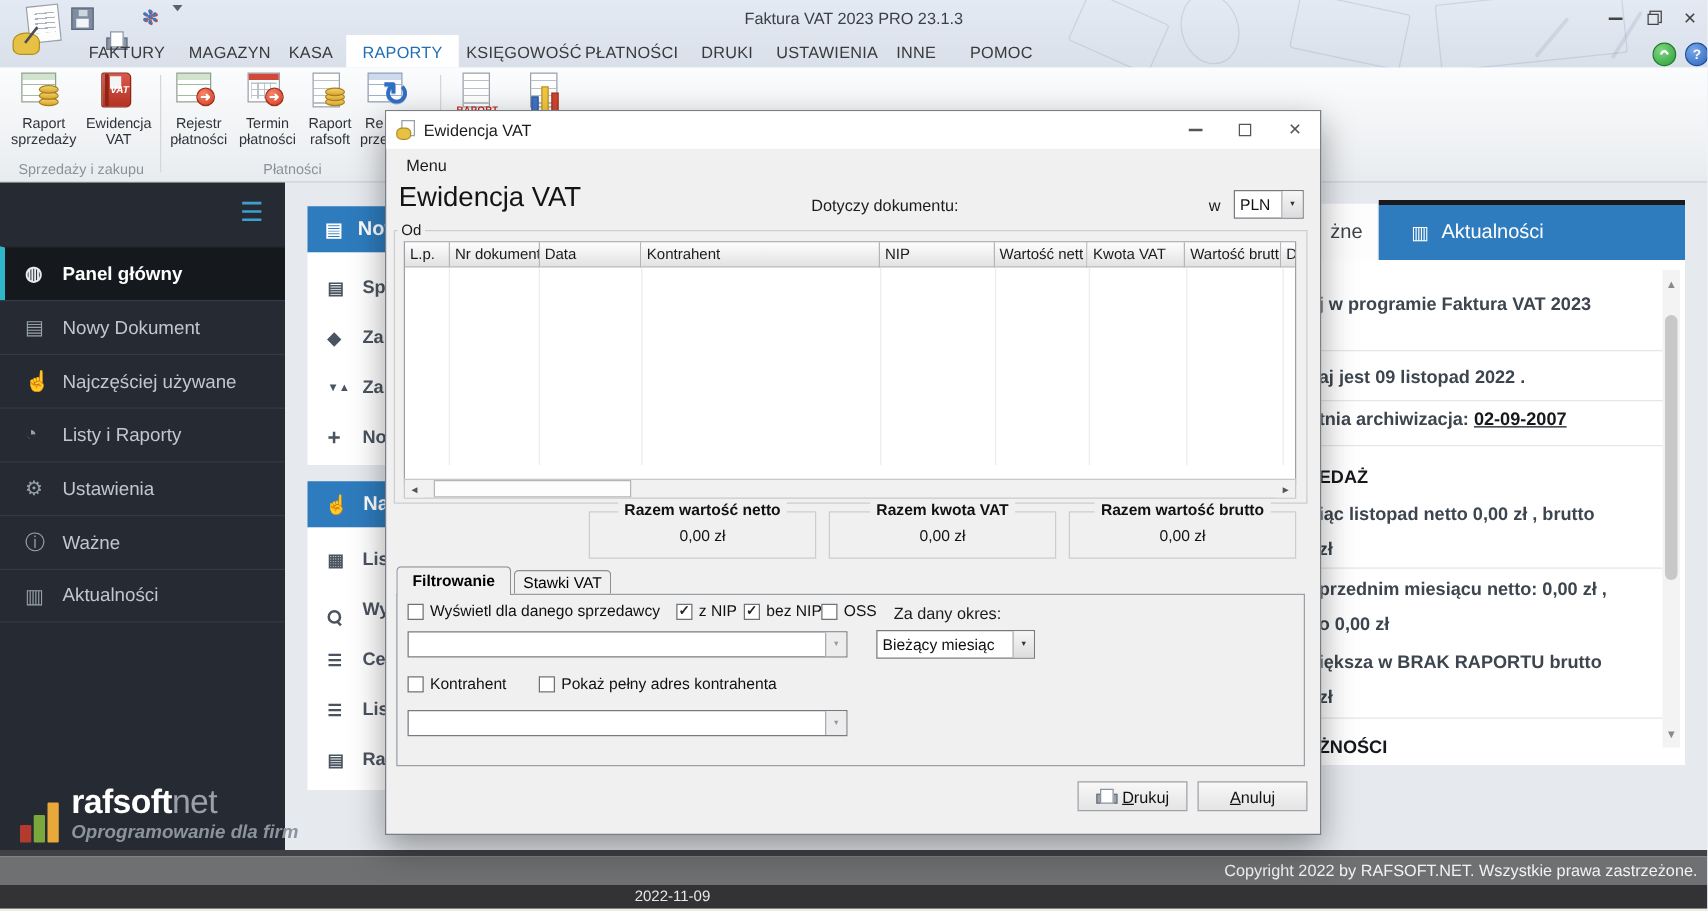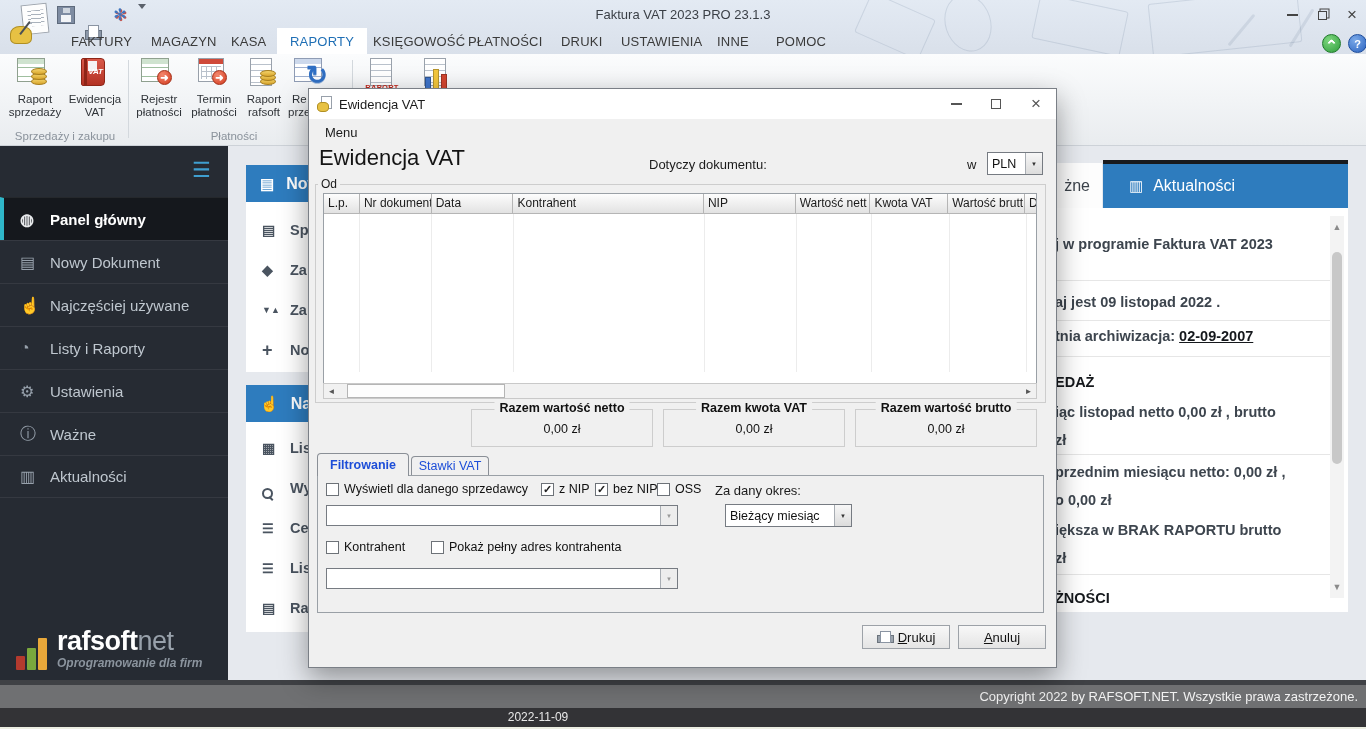--- a/index.html
+++ b/index.html
@@ -79,21 +79,21 @@
   .navitem { position:absolute; left:0; width:228px; height:43px; display:flex; align-items:center; padding-left:20px;
     border-top:1px solid rgba(255,255,255,.07); color:#bfc7cf; font-size:15px; cursor:pointer; }
   .navitem .nicon { width:30px; color:#96a0ab; font-size:16px; }
   .navitem.active { background:#15181d; color:#ffffff; font-weight:bold; border-left:4px solid #2fb6c9; padding-left:16px; }
   .navitem.active .nicon { color:#e8eaec; }
   #brand { left:16px; top:628px; display:flex; align-items:flex-end; }
   #brand .bars { display:flex; align-items:flex-end; gap:2px; margin-right:10px; }
   #brand .bars i { display:block; width:9px; border-radius:1px; }
   #brand .word { font-size:27px; font-weight:bold; color:#fff; line-height:26px; letter-spacing:-.5px; }
   #brand .word .lt { color:#98a1ab; font-weight:normal; }
-  #brand .tag { font-size:12px; font-style:italic; font-weight:bold; color:#8b949e; margin-top:2px;text-align:right; }
+  #brand .tag { font-size:15px; font-style:italic; font-weight:bold; color:#8b949e; margin-top:2px;text-align:right; }
 
   
   .cardhead { position:absolute; left:246px; width:260px; height:37px; background:#2e7cbe; color:#fff; display:flex; align-items:center; padding-left:14px; font-size:16px; font-weight:bold; }
   .cardhead .cicon { margin-right:12px; font-size:15px; }
   .cardbody { position:absolute; left:246px; width:260px; background:#ffffff; }
   .carditem { display:flex; align-items:center; height:40px; padding-left:16px; color:#4a5460; font-size:14.5px; font-weight:bold; cursor:pointer; }
   .carditem .cicon { width:28px; color:#4a5460; font-size:14px; }
   .mag { position:relative; width:12px; height:12px; }
   .mag::before { content:""; position:absolute; left:0; top:0; width:7px; height:7px; border:2px solid #4a5460; border-radius:50%; }
   .mag::after { content:""; position:absolute; left:8px; top:8px; width:2px; height:5px; background:#4a5460; transform:rotate(-45deg); }
@@ -137,21 +137,21 @@
   #dlg-table { left:14px; top:104px; width:714px; height:196px; background:#fff; border:1px solid #9aa0a6; }
   #dlg-thead { display:flex; height:20px; }
   .thcell { background:linear-gradient(180deg,#fdfdfd,#e2e2e2); border-right:1px solid #b5b5b5; border-bottom:1px solid #b5b5b5; font-size:12px; color:#1b1b1b; padding:2px 0 0 4px; white-space:nowrap; overflow:hidden; cursor:pointer; }
   #dlg-tbody { display:flex; height:158px; }
   .tbcell { border-right:1px solid #ececec; height:100%; }
   .hscroll { position:absolute; background:#f1f1f1; border:1px solid #c9c9c9; display:flex; align-items:center; }
   .hscroll .harrow { width:15px; height:100%; display:flex; align-items:center; justify-content:center; font-size:8px; color:#555; background:#f1f1f1; cursor:pointer; }
   .hscroll .htrack { position:relative; flex:1; height:100%; }
   .hscroll .hthumb { position:absolute; top:0; height:100%; background:#fdfdfd; border:1px solid #b5b5b5; cursor:pointer; }
 
-  .dlgtab { position:absolute; border:1px solid #8a8f96; border-bottom:none; border-radius:4px 4px 0 0; background:#f0f0f0; font-size:12.5px; color:#1d4ed8; display:flex; align-items:center; justify-content:center; cursor:pointer; }
+  .dlgtab { position:absolute; border:1px solid #8a8f96; border-bottom:none; border-radius:4px 4px 0 0; background:#f0f0f0; font-size:12.5px; color:#000000; display:flex; align-items:center; justify-content:center; cursor:pointer; }
   .dlgtab.active { font-weight:bold; z-index:3; }
   #filterpanel { left:8px; top:386px; width:727px; height:138px; border:1px solid #9aa0a6; background:#f0f0f0; }
 
   .cbrow { position:absolute; display:flex; align-items:center; font-size:12.5px; color:#111; cursor:pointer; }
   .cbox { width:13px; height:13px; background:#fff; border:1px solid #6d7278; margin-right:5px; display:flex; align-items:center; justify-content:center; font-size:11px; font-weight:bold; color:#222; line-height:11px; }
 
   .pushbtn { position:absolute; height:24px; background:linear-gradient(180deg,#f8f8f8,#e4e4e4); border:1px solid #9da2a8; display:flex; align-items:center; justify-content:center; font-size:13px; color:#111; cursor:pointer; }
   .pushbtn .blabel { display:block; }
   .pushbtn .blabel::first-letter { text-decoration:underline; }
   .miniprinter { position:relative; width:15px; height:12px; margin-right:6px; }
@@ -518,21 +518,21 @@
     <label class="cbrow" style="left:348px;top:393px;">
       <span class="cbox"></span>
       <span>OSS</span>
     </label>
     <div class="dlg-label" style="left:406px;top:394px;">Za dany okres:</div>
 
     <div class="combo dim" style="left:17px;top:416px;width:352px;height:21px;">
       <span class="cval"></span>
         <span class="cbtn">▼</span>
     </div>
-    <div class="combo" style="left:416px;top:415px;width:127px;height:23px;">
+    <div class="combo" style="left:392px;top:415px;width:127px;height:23px;">
       <span class="cval">Bieżący miesiąc</span>
         <span class="cbtn">▼</span>
     </div>
 
     <label class="cbrow" style="left:17px;top:451px;">
       <span class="cbox"></span>
       <span>Kontrahent</span>
     </label>
     <label class="cbrow" style="left:122px;top:451px;">
       <span class="cbox"></span>

